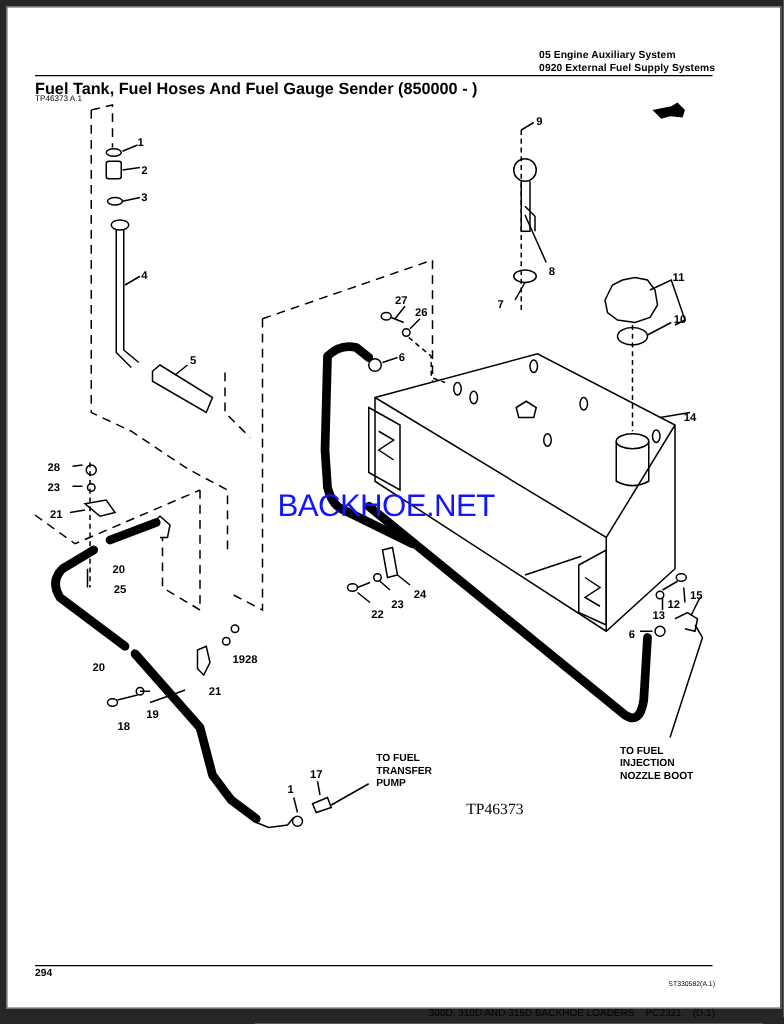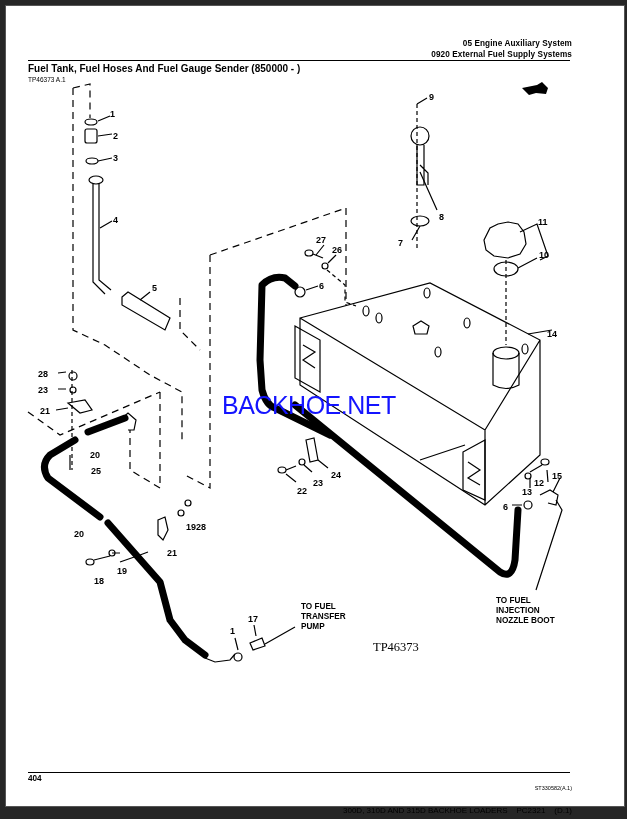--- a/index.html
+++ b/index.html
@@ -1,20 +1,20 @@
 <!DOCTYPE html>
 <html><head>
 <meta charset="utf-8">
 <style>
   html,body{margin:0;padding:0;}
   body{width:627px;height:819px;background:#262626;position:relative;overflow:hidden;font-family:"Liberation Sans",sans-serif;}
   .page{position:absolute;left:5px;top:5px;width:620px;height:802px;background:#fff;border:1px solid #555;box-sizing:border-box;}
-  .hdr-section{position:absolute;right:55px;top:38px;font-size:8.2px;font-weight:bold;text-align:right;color:#000;line-height:11px;letter-spacing:0.1px;}
+  .hdr-section{position:absolute;right:55px;top:38px;font-size:8.2px;font-weight:bold;color:#000;line-height:11px;letter-spacing:0.1px;}
   .hdr-rule{position:absolute;left:28px;top:60px;width:542px;height:0;border-top:1.5px solid #000;}
-  .title{position:absolute;left:28px;top:63px;font-size:10px;font-weight:bold;color:#000;}
+  .title{position:absolute;left:28px;top:63px;font-size:13px;font-weight:bold;color:#000;}
   .figref{position:absolute;left:28px;top:76px;font-size:6.5px;color:#000;}
   .art{position:absolute;left:0;top:0;}
   .art text{font-family:"Liberation Sans",sans-serif;font-weight:bold;font-size:9px;fill:#000;}
   .art .callout-note{font-size:8.2px;}
   .art .figtag{font-family:"Liberation Serif",serif;font-weight:normal;font-size:12.5px;}
   .watermark{position:absolute;left:222px;top:391px;font-family:"Liberation Sans",sans-serif;font-size:25px;color:#1414ff;letter-spacing:-0.5px;}
   .ftr-rule{position:absolute;left:28px;top:772px;width:542px;height:0;border-top:1.5px solid #000;}
   .ftr-page{position:absolute;left:28px;top:774px;font-size:8.2px;font-weight:bold;}
   .ftr-model{position:absolute;right:55px;top:806px;font-size:8px;white-space:pre;}
   .ftr-code{position:absolute;right:55px;top:785px;font-size:5.5px;}
@@ -163,15 +163,15 @@
   <text class="callout-note" x="301" y="629">PUMP</text>
   <text class="callout-note" x="496" y="603">TO FUEL</text>
   <text class="callout-note" x="496" y="613">INJECTION</text>
   <text class="callout-note" x="496" y="623">NOZZLE BOOT</text>
   <text class="figtag" x="373" y="651">TP46373</text>
 </svg>
 
 <div class="watermark">BACKHOE.NET</div>
 
 <div class="ftr-rule"></div>
-<div class="ftr-page">404</div>
+<div class="ftr-page">294</div>
 <div class="ftr-model">300D, 310D AND 315D BACKHOE LOADERS    PC2321    (D.1)</div>
 <div class="ftr-code">ST330582(A.1)</div>
 
 </body></html>

